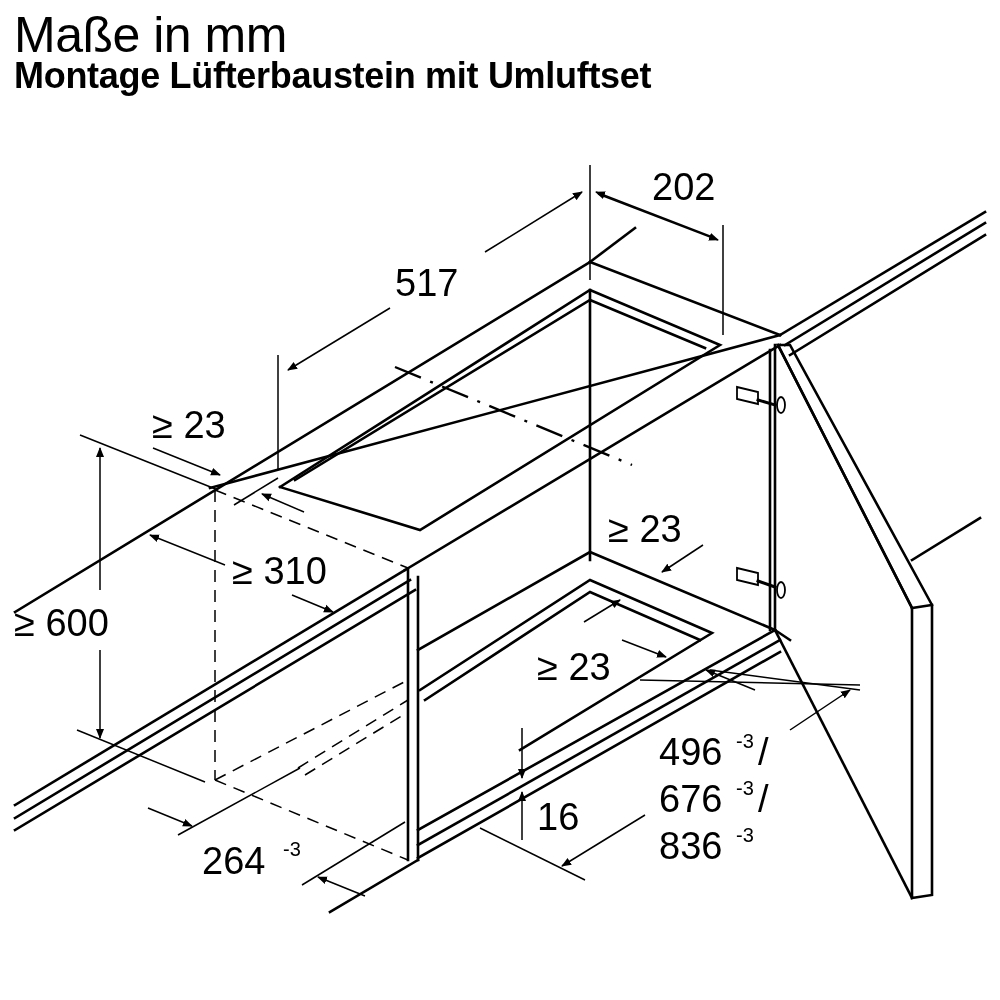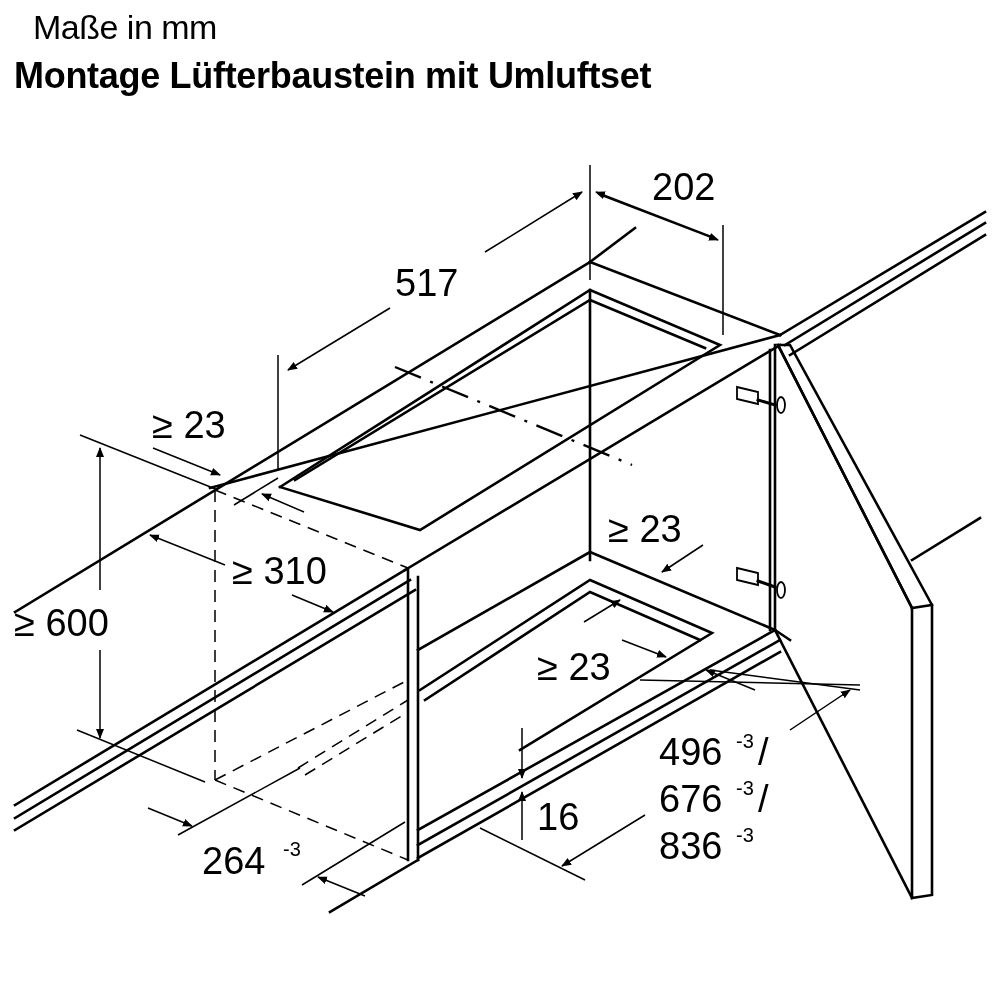--- a/index.html
+++ b/index.html
@@ -1,17 +1,17 @@
 <!DOCTYPE html>
 <html><head>
   <meta charset="utf-8">
   <style>
     html, body { margin: 0; padding: 0; background: #ffffff; }
     body { width: 1000px; height: 1000px; position: relative; overflow: hidden; font-family: "Liberation Sans", sans-serif; color: #000; }
-    .subtitle { position: absolute; left: 14px; top: 10px; font-size: 34px; font-weight: normal; line-height: 1; letter-spacing: -0.5px; margin-left: 19px; }
+    .subtitle { position: absolute; left: 14px; top: 10px; font-size: 50px; font-weight: normal; line-height: 1; letter-spacing: -0.5px; }
     .title { position: absolute; left: 14px; top: 58px; font-size: 36px; font-weight: bold; line-height: 1; letter-spacing: -0.3px; }
     svg.drawing { position: absolute; left: 0; top: 0; }
     .ln { stroke: #000; stroke-width: 2.6; fill: none; stroke-linecap: square; stroke-linejoin: miter; }
     .thin { stroke: #000; stroke-width: 1.5; fill: none; }
     .dash { stroke: #000; stroke-width: 1.5; fill: none; stroke-dasharray: 12 8; }
     .dashdot { stroke: #000; stroke-width: 2.4; fill: none; stroke-dasharray: 28 10 3 10; }
     .dim { font-family: "Liberation Sans", sans-serif; font-size: 38px; fill: #000; }
     .sup { font-family: "Liberation Sans", sans-serif; font-size: 20px; fill: #000; }
   </style>
 </head>

